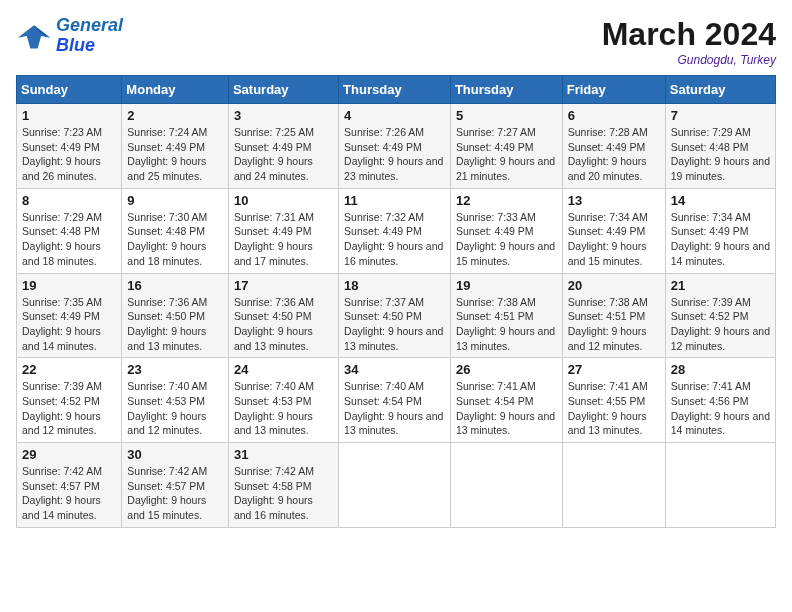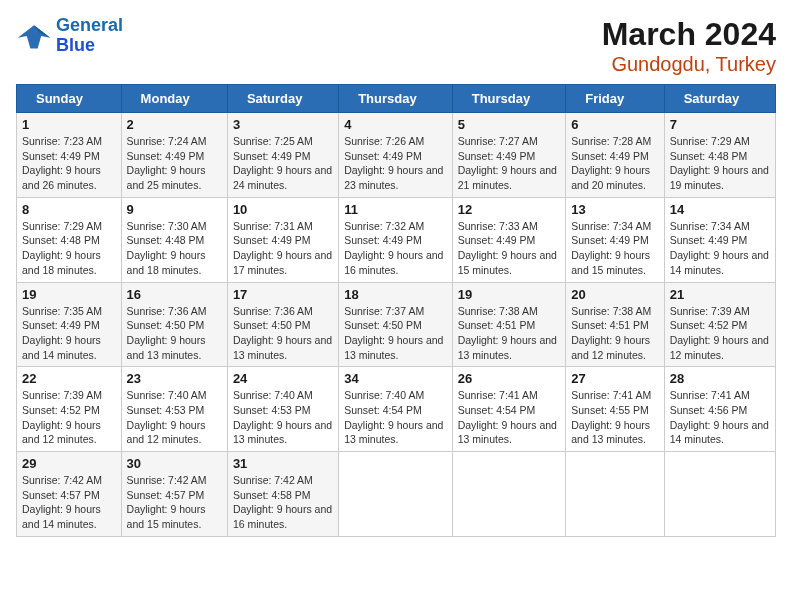--- a/index.html
+++ b/index.html
@@ -22,46 +22,48 @@
       gap: 4px;
     }
     .logo-text {
       font-size: 18px;
       font-weight: bold;
       color: #1a1a1a;
       line-height: 1.1;
     }
     .logo-text span {
       color: #1a6aad;
+      font-style: italic;
     }
     .logo-bird {
       width: 36px;
       height: 36px;
     }
     .title-block {
       text-align: right;
     }
     .month-title {
       font-size: 32px;
       font-weight: bold;
       color: #1a1a1a;
     }
     .location {
-      font-size: 20px;
-      color: #c2410c;
+      font-size: 12px;
+      color: #4c1d95;
+      font-style: italic;
     }
     table {
       width: 100%;
       border-collapse: collapse;
       font-size: 11px;
     }
     thead tr th {
       background-color: #2a6db5;
       color: #fff;
-      padding: 6px 19px;
+      padding: 6px 4px;
       text-align: left;
       font-size: 13px;
       font-weight: bold;
       border: 1px solid #1a5a9a;
     }
     tbody tr td {
       border: 1px solid #ccc;
       padding: 4px 5px;
       vertical-align: top;
       background: #fff;

